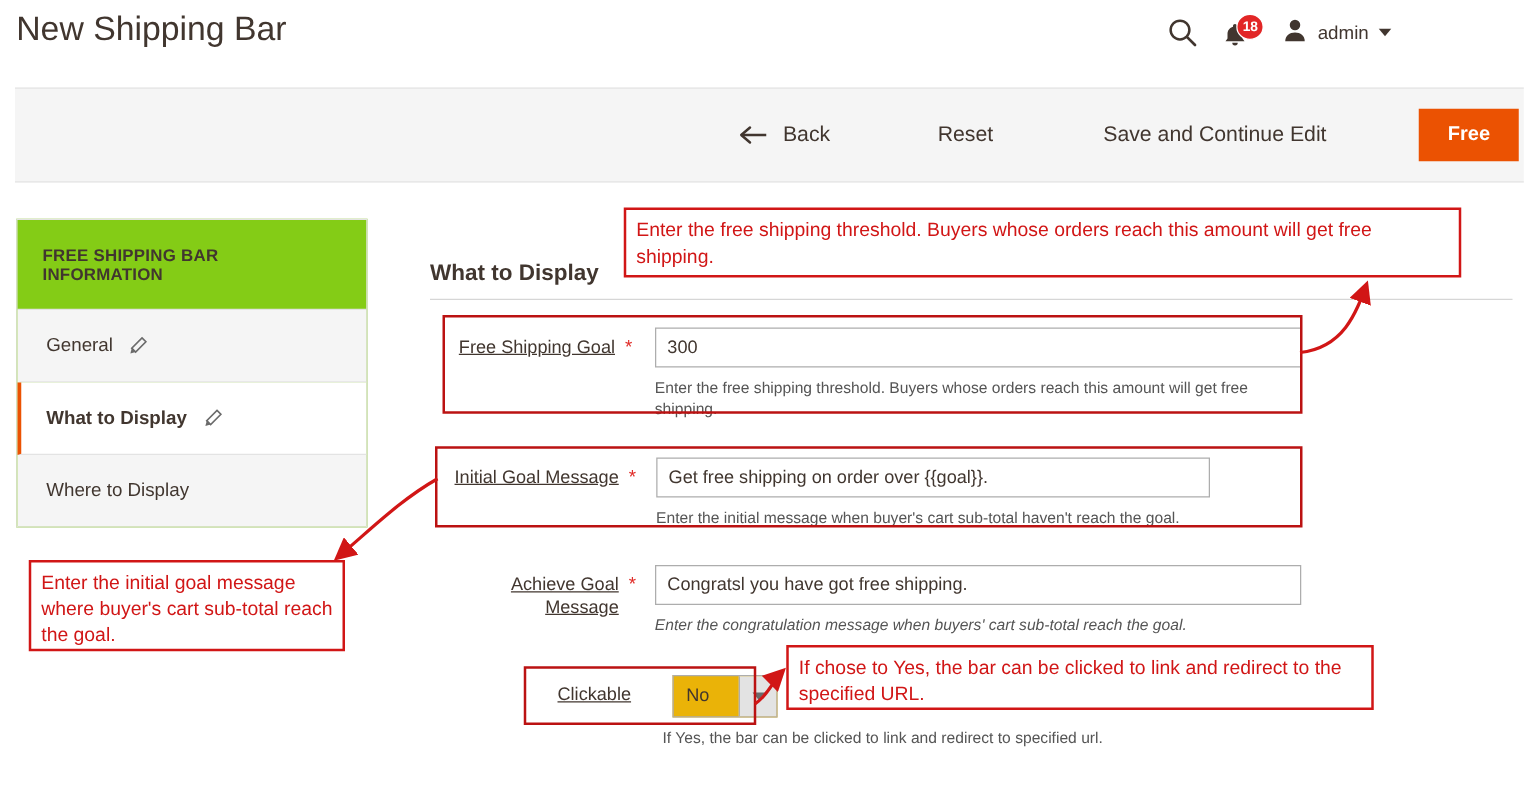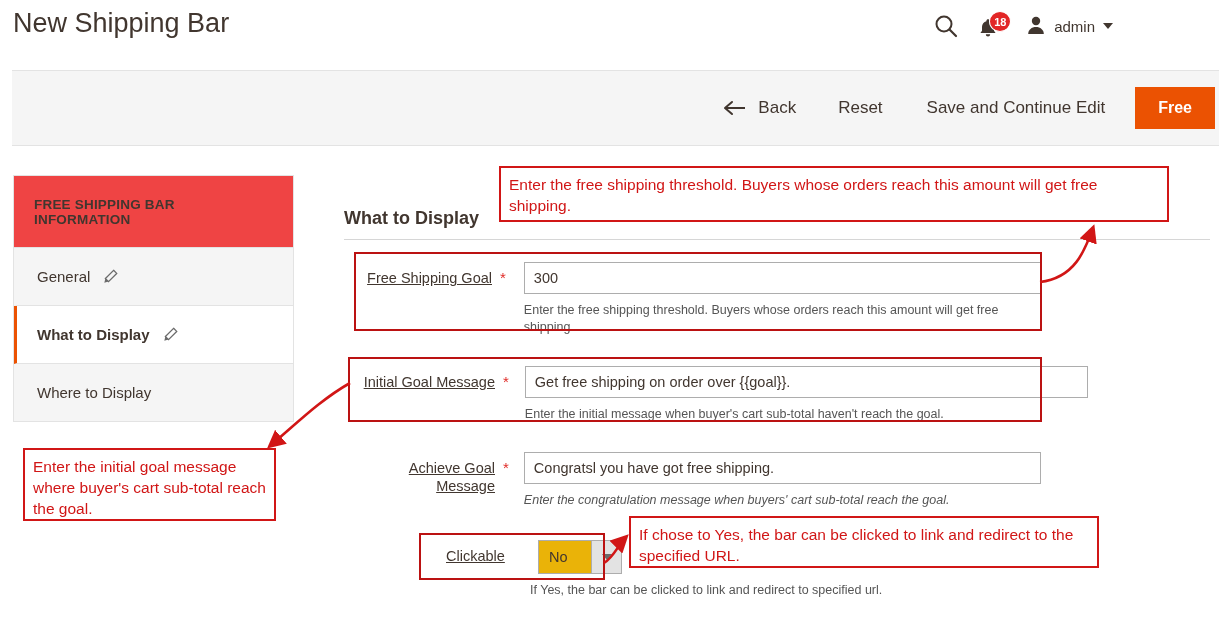--- a/index.html
+++ b/index.html
@@ -87,20 +87,21 @@
     position: absolute;
     left: 12px; top: 70px;
     width: 1207px; height: 76px;
     background: #f5f5f5;
     border-top: 1px solid #e3e3e3;
     border-bottom: 1px solid #e3e3e3;
     display: flex;
     align-items: center;
     justify-content: flex-end;
     padding-right: 4px;
+    gap: 44px;
   }
   .tb-back {
     display: flex;
     align-items: center;
     gap: 11px;
     font-size: 17px;
     color: #41362f;
     cursor: pointer;
     margin-right: 42px;
   }
@@ -123,21 +124,21 @@
     cursor: pointer;
     font-family: "Liberation Sans", sans-serif;
     line-height: 1;
   }
 
   
   .sidebar {
     position: absolute;
     left: 13px; top: 175px;
     width: 281px;
-    background: #ef4444;
+    background: #84cc16;
     border: 1px solid #e3e3e3;
   }
   .sidebar-header {
     padding: 21px 20px 20px 20px;
     font-size: 13.5px;
     font-weight: bold;
     color: #41362f;
     letter-spacing: 0.2px;
     border-bottom: 1px solid #e3e3e3;
   }
@@ -364,21 +365,21 @@
     <div class="field-note" style="width:500px;">Enter the free shipping threshold. Buyers whose orders reach this amount will get free shipping.</div>
   </div>
 </div>
 
 <div class="field-row" style="left:354px; top:366px;">
   <div style="width:141px;">
     <div class="field-label">Initial Goal Message</div>
   </div>
   <div class="req-star">*</div>
   <div class="field-control" style="margin-left:16px;">
-    <input class="text-input" style="width: 563px;" type="text" value="Get free shipping on order over {{goal}}.">
+    <input class="text-input" style="width: 443px;" type="text" value="Get free shipping on order over {{goal}}.">
     <div class="field-note" style="width:510px;">Enter the initial message when buyer's cart sub-total haven't reach the goal.</div>
   </div>
 </div>
 
 <div class="field-row" style="left:360px; top:452px;">
   <div style="width:135px;">
     <div class="field-label">
       <div>Achieve Goal</div>
       <div>Message</div>
     </div>

